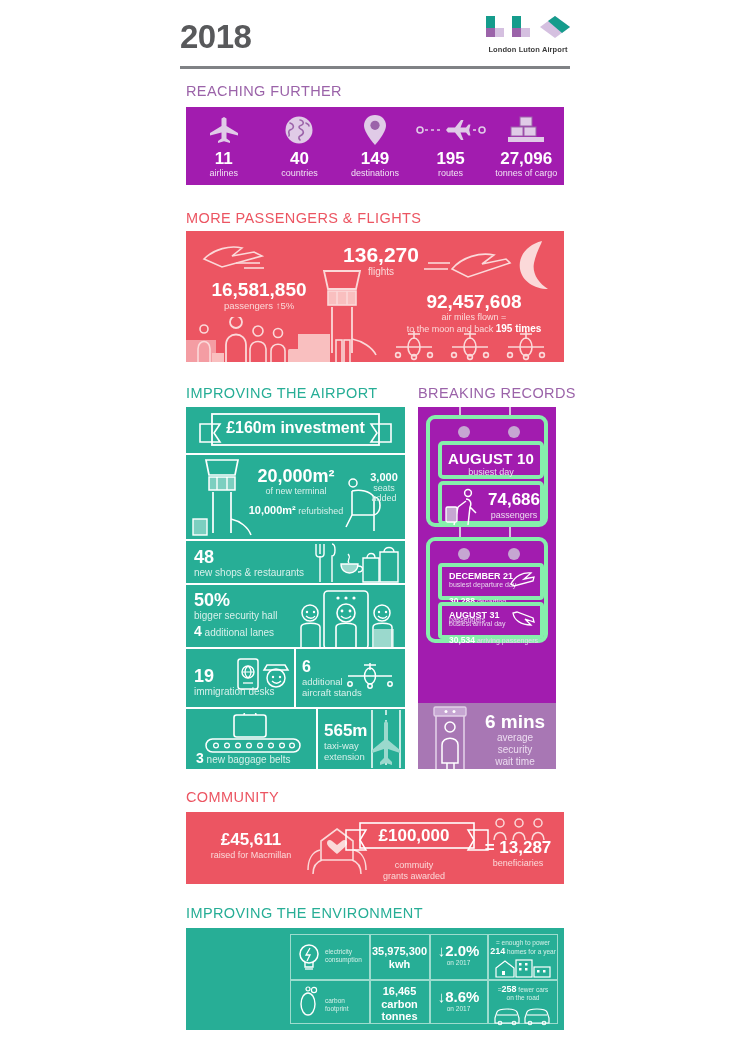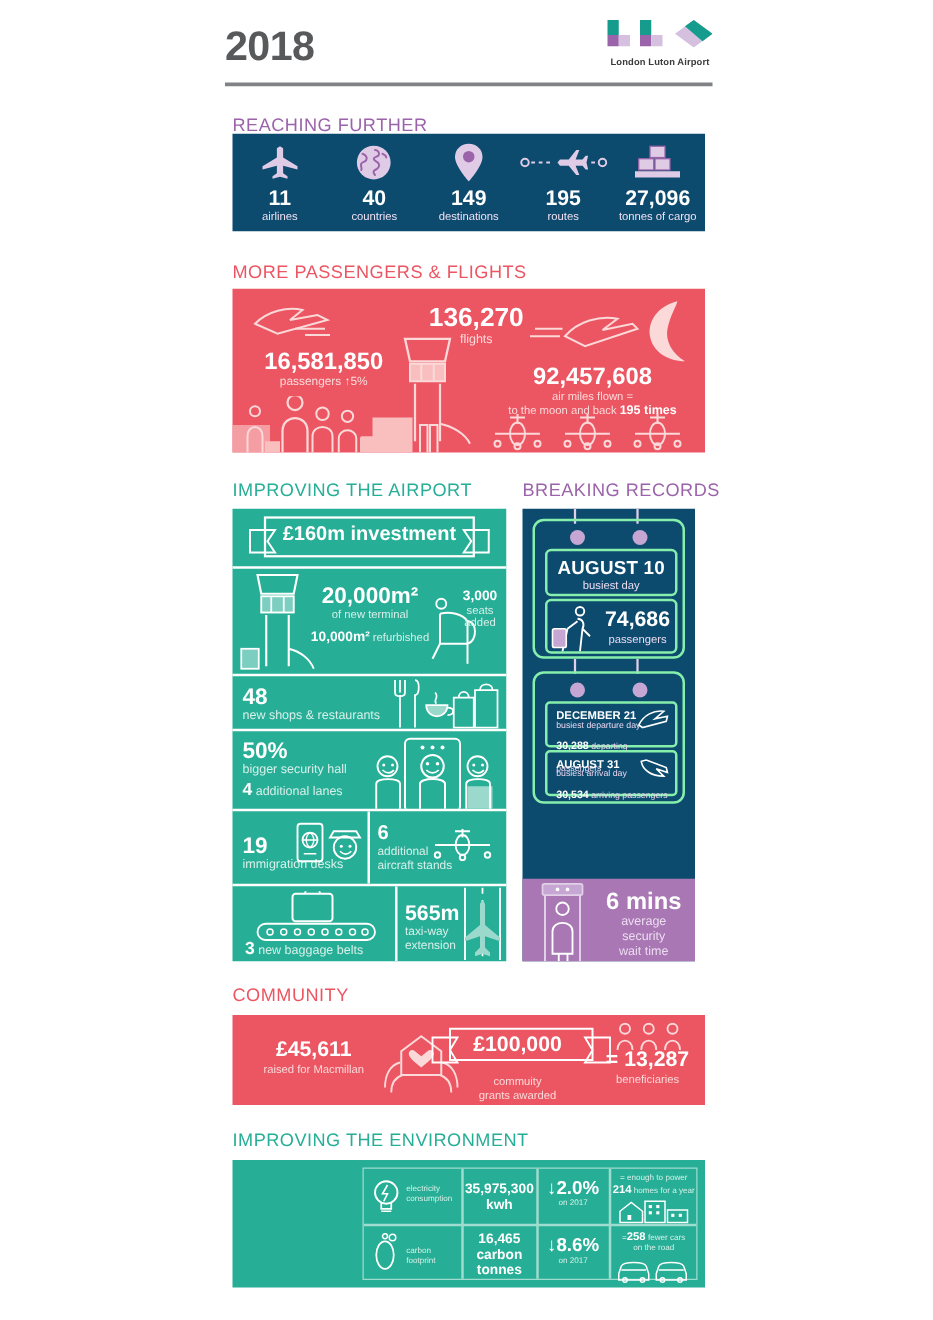--- a/index.html
+++ b/index.html
@@ -24,21 +24,21 @@
   .rule { position:absolute; left:180px; top:66px; width:390px; height:3px; background:#808285; }
 
   
   .sec-h { position:absolute; font-size:14.5px; letter-spacing:0.4px; font-weight:400; }
   .h-purple { color:#9B63A9; }
   .h-red { color:#EC5562; }
   .h-teal { color:#27AE96; }
 
   
   .panel { position:absolute; }
-  .p-purple { background:#0c4a6e; }
+  .p-purple { background:#a21caf; }
   .p-red { background:#EC5562; }
   .p-teal { background:#27AE96; }
 
   
   #reaching { left:186px; top:107px; width:378px; height:78px; }
   .rf-grid { display:flex; height:100%; align-items:flex-end; }
   .rf-cell { flex:1; text-align:center; padding-bottom:6px; }
   .rf-ico { height:36px; display:flex; align-items:center; justify-content:center; margin-bottom:2px; }
   .rf-num { font-size:17px; font-weight:bold; color:#fff; line-height:18px; }
   .rf-lbl { font-size:9px; color:#f0e2f3; line-height:11px; }
@@ -59,21 +59,21 @@
   
   #airport { left:186px; top:407px; width:219px; height:362px; }
   .ap-row { position:absolute; left:0; width:219px; border-bottom:2px solid #ffffff; overflow:hidden; }
   .divider-v { position:absolute; top:0; width:2px; height:100%; background:#fff; }
   .ap-big { font-size:17px; font-weight:bold; color:#fff; line-height:19px; }
   .ap-sm { font-size:9px; color:#d6f0ea; line-height:11px; }
   .ap-sm b { color:#fff; font-size:11px; }
 
   
   #records { left:418px; top:407px; width:138px; height:362px; }
-  .rc-card { position:absolute; border:2px solid #86efac; border-radius:9px; }
+  .rc-card { position:absolute; border:4px solid #86efac; border-radius:9px; }
   .rc-big { font-size:15px; font-weight:bold; color:#fff; letter-spacing:0.2px; }
   .rc-sub { font-size:9px; color:#ecdcf0; }
   .rc-mid { font-size:17px; font-weight:bold; color:#fff; }
   .rc-tiny { font-size:7px; color:#e8d6ee; line-height:8px; }
   .rc-tinyb { font-size:8.5px; font-weight:bold; color:#fff; }
 
   
   #community { left:186px; top:812px; width:378px; height:72px; }
   .cm-left { position:absolute; left:10px; top:18px; width:110px; text-align:center; }
   .cm-left .n { font-size:17px; font-weight:bold; color:#fff; line-height:20px; }
@@ -126,21 +126,21 @@
         <svg width="30" height="22" viewBox="0 0 30 22" style="position:absolute;left:54px;top:0px;">
           <polygon points="15,0 30,11 15,22 0,11" fill="#D5C0E0"></polygon>
           <polygon points="15,0 30,11 22,17 8,5" fill="#159C8C"></polygon>
         </svg>
       </div>
       <div class="logo-text">London Luton Airport</div>
     </div>
   </div>
   <div class="rule"></div>
 
-  <div class="sec-h h-purple" style="left:186px; top:93px;">REACHING FURTHER</div>
+  <div class="sec-h h-purple" style="left:186px; top:83px;">REACHING FURTHER</div>
 
   <div class="panel p-purple" id="reaching">
     <div class="rf-grid">
 
       <div class="rf-cell">
         <div class="rf-ico">
           <svg width="34" height="30" viewBox="0 0 34 30">
               <path d="M17 2 L19.5 3.5 L19.5 11 L31 18 L31 20.5 L19.5 17.5 L19.5 23.5 L23 26 L23 28 L17 26.3 L11 28 L11 26 L14.5 23.5 L14.5 17.5 L3 20.5 L3 18 L14.5 11 L14.5 3.5 Z" fill="#E0CBE7"></path>
             </svg>
         </div>

